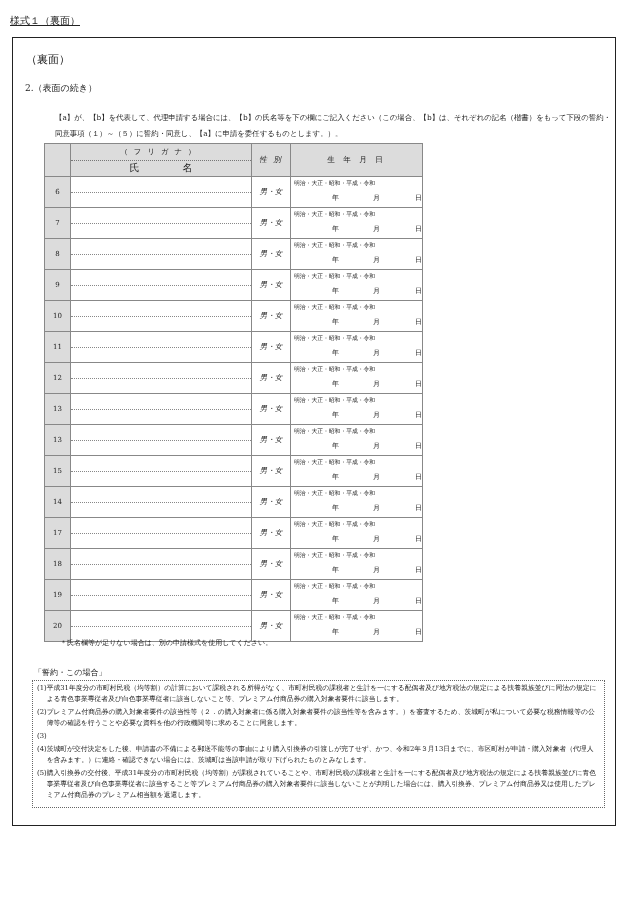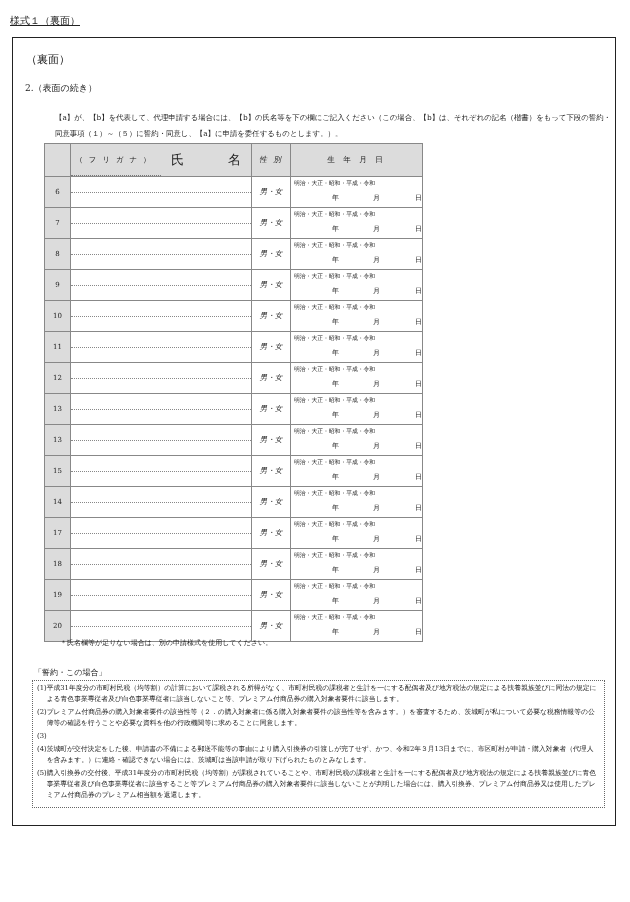--- a/index.html
+++ b/index.html
@@ -10,23 +10,23 @@
   .back-label { position: absolute; left: 26px; top: 52px; font-size: 11px; }
   .section-title { position: absolute; left: 25px; top: 82px; font-size: 9px; }
   .intro { position: absolute; left: 55px; top: 110px; width: 556px; font-size: 7.4px; line-height: 16px; }
   table.names { position: absolute; left: 44px; top: 143px; border-collapse: collapse; font-size: 7.6px; }
   table.names td, table.names th { border: 1px solid #888; padding: 0; font-weight: normal; }
   table.names th { background: #dcdcdc; height: 32px; }
   .num-col { width: 26px; background: #dcdcdc; text-align: center; font-size: 7px; }
   .name-col { width: 181px; }
   .sex-col { width: 39px; text-align: center; font-style: italic; }
   .dob-col { width: 130px; }
-  .hdr-name { display: flex; height: 32px; }
+  .hdr-name { display: flex; flex-direction: column; height: 32px; }
   .hdr-kana { flex: 1; border-bottom: 1px dotted #777; display: flex; align-items: center; justify-content: center; letter-spacing: 6px; font-size: 7.4px; }
-  .hdr-shimei { flex: 1; display: flex; align-items: center; justify-content: center; word-spacing: 40px; font-size: 13px; }
+  .hdr-shimei { flex: 1; display: flex; align-items: center; justify-content: center; word-spacing: 40px; font-size: 10px; }
   .hdr-sex { text-align: center; letter-spacing: 2px; }
   .hdr-dob { text-align: center; letter-spacing: 3px; }
   tr.row td { height: 31px; }
   .name-cell { display: flex; flex-direction: column; height: 30px; }
   .name-cell .kana-line { flex: 1; border-bottom: 1px dotted #888; }
   .name-cell .name-line { flex: 1; }
   .dob-cell { display: flex; flex-direction: column; height: 30px; padding-left: 3px; }
   .dob-eras { font-size: 5.8px; line-height: 12px; height: 14px; }
   .dob-ymd { display: flex; font-size: 7px; line-height: 14px; }
   .dob-ymd span:nth-child(1) { margin-left: 38px; }

